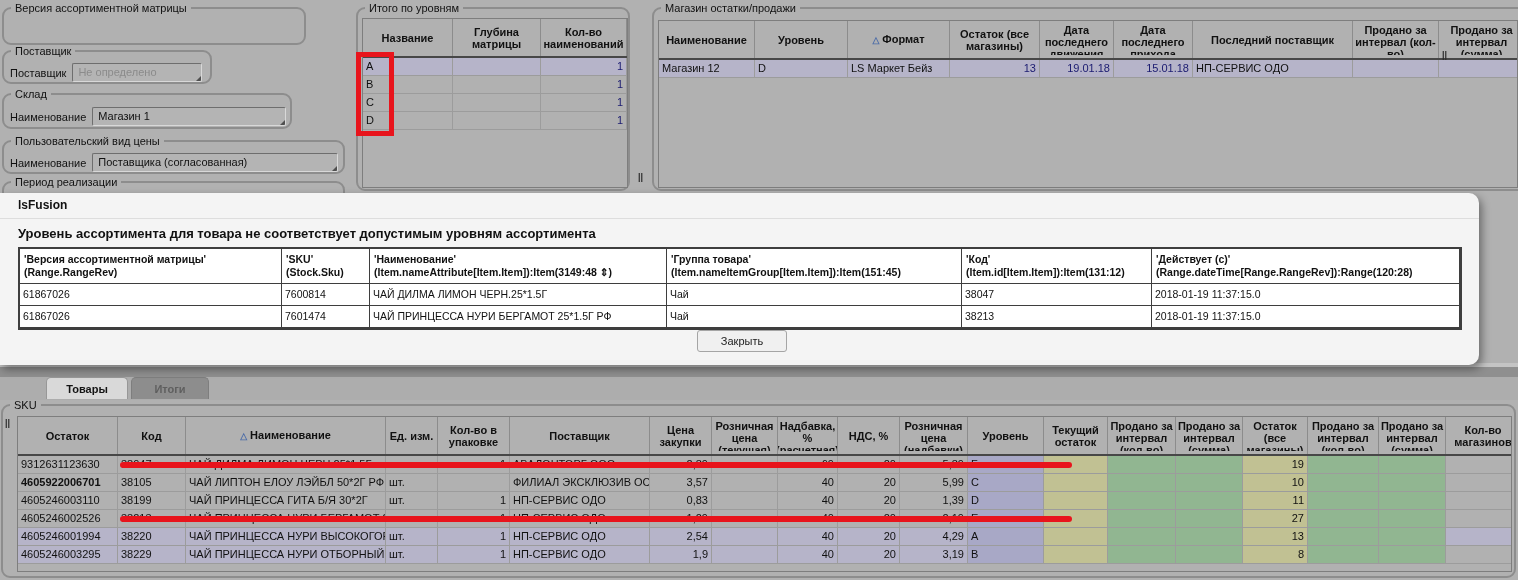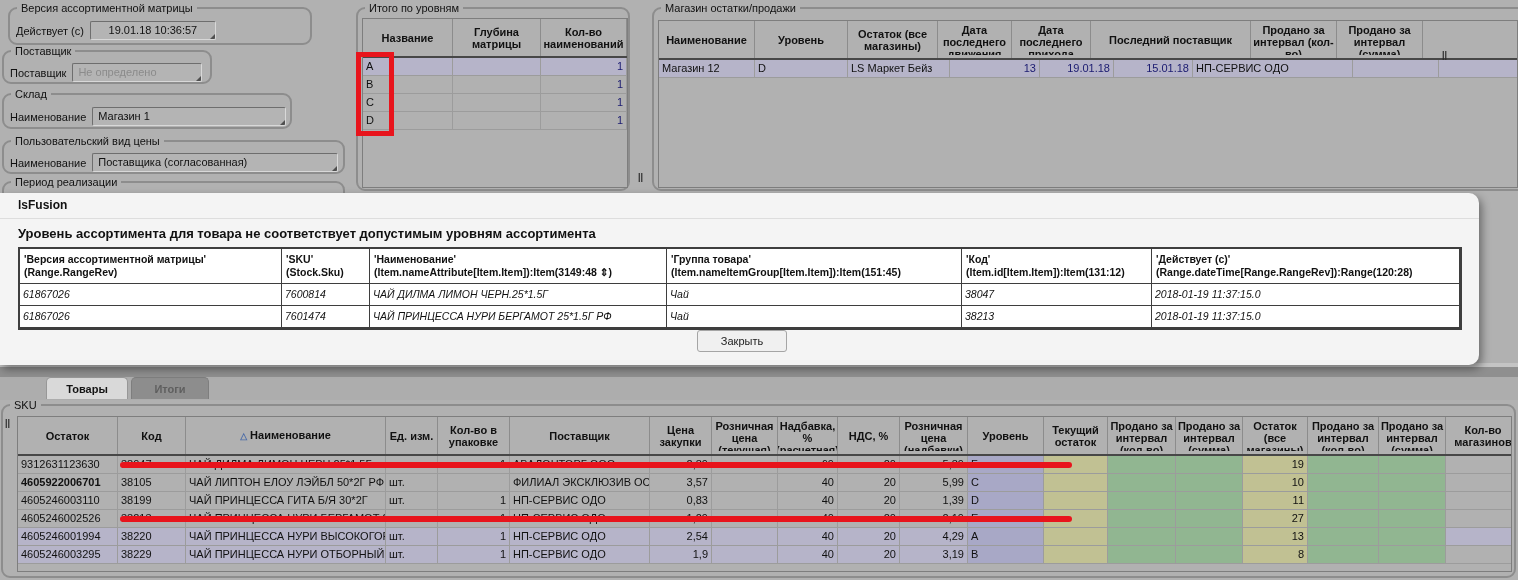--- a/index.html
+++ b/index.html
@@ -46,21 +46,21 @@
   .modal-titlebar{position:absolute;left:0;top:0;width:100%;height:25px;border-bottom:1px solid #ddd;}
   .modal-msg{position:absolute;left:18px;top:33px;font-weight:700;font-size:13px;}
   .dlg-twrap{position:absolute;left:18px;top:54px;border:2px solid #3e3e3e;background:#fff;}
   .dlg-t{font-size:10.5px;}
   .dlg-t .thead{border-bottom:1px solid #3e3e3e;}
   .dlg-t .hcell{height:34px;align-items:flex-start;text-align:left;padding:2px 4px;
                 border-right:1px solid #3e3e3e;background:#fff;}
   .dlg-t .hsub{line-height:13px;white-space:pre;}
   .dlg-t .hline{line-height:13px;}
   .dlg-t .cell{height:22px;line-height:21px;border-right:1px solid #3e3e3e;
-               border-bottom:1px solid #3e3e3e;background:#fff;font-style:italic;}
+               border-bottom:1px solid #3e3e3e;background:#fff;}
   .btn{position:absolute;left:697px;top:137px;width:90px;height:22px;background:#f0f0f0;
        border:1px solid #a5a5a5;border-radius:3px;font:11px "Liberation Sans",sans-serif;
        color:#222;cursor:pointer;}
   
   .band1{position:absolute;left:0;top:363px;width:1518px;height:4px;background:#c4c4c4;z-index:5;}
   .band2{position:absolute;left:0;top:367px;width:1518px;height:10px;background:#8f8f8f;z-index:5;}
   .tabrow{position:absolute;left:0;top:377px;width:1518px;height:23px;background:#adadad;z-index:5;}
   .tab{position:absolute;top:377px;height:22px;border-radius:5px 5px 0 0;display:flex;
        align-items:center;justify-content:center;font-weight:700;z-index:6;box-sizing:border-box;}
   .tab.active{left:46px;width:82px;background:#d9d9d9;color:#141414;border:1px solid #979797;border-bottom:none;}
@@ -71,26 +71,22 @@
   .red-rect{position:absolute;left:356px;top:52px;width:38px;height:84px;
             border:5px solid var(--red,#e8141c);box-sizing:border-box;z-index:20;}
   .red-line{position:absolute;left:120px;width:952px;height:6px;background:var(--red,#e8141c);
             border-radius:3px;z-index:20;}
 </style>
 </head>
 <body>
 
 <div id="app">
 
-  <div class="grp" style="left:8px;top:7px;width:304px;height:38px">
+  <div class="grp" style="left:2px;top:7px;width:304px;height:38px">
     <div class="grp-t">Версия ассортиментной матрицы</div>
-    <div class="fld-row" style="left:6px;top:12px">
-      <span>Действует (с)</span>
-      <span class="fld center" style="width:126px"><span>19.01.18 10:36:57</span></span>
-    </div>
   </div>
   <div class="grp" style="left:2px;top:50px;width:210px;height:34px">
     <div class="grp-t">Поставщик</div>
     <div class="fld-row" style="left:6px;top:11px">
       <span>Поставщик</span>
       <span class="fld muted" style="width:130px"><span>Не определено</span></span>
     </div>
   </div>
   <div class="grp" style="left:2px;top:93px;width:290px;height:36px">
     <div class="grp-t">Склад</div>
@@ -156,20 +152,23 @@
     <div class="grp-t">Магазин остатки/продажи</div>
   </div>
   <div class="twrap" style="left:658px;top:20px;width:860px;height:168px">
     <div class="jtable t-std">
         <div class="trow thead">
           <div class="hcell" style="width: 96px;">
             <div class="hline">Наименование</div>
           </div>
           <div class="hcell" style="width: 93px;">
             <div class="hline">Уровень</div>
+          </div>
+          <div class="hcell" style="width: 102px;">
+            <div class="hline"><span class="sorticon">△</span>Формат</div>
           </div>
           <div class="hcell" style="width: 90px;">
             <div class="hline">Остаток (все</div>
             <div class="hline">магазины)</div>
           </div>
           <div class="hcell" style="width: 74px;">
             <div class="hline">Дата</div>
             <div class="hline">последнего</div>
             <div class="hclipwrap">
               <div class="hline">движения</div>

